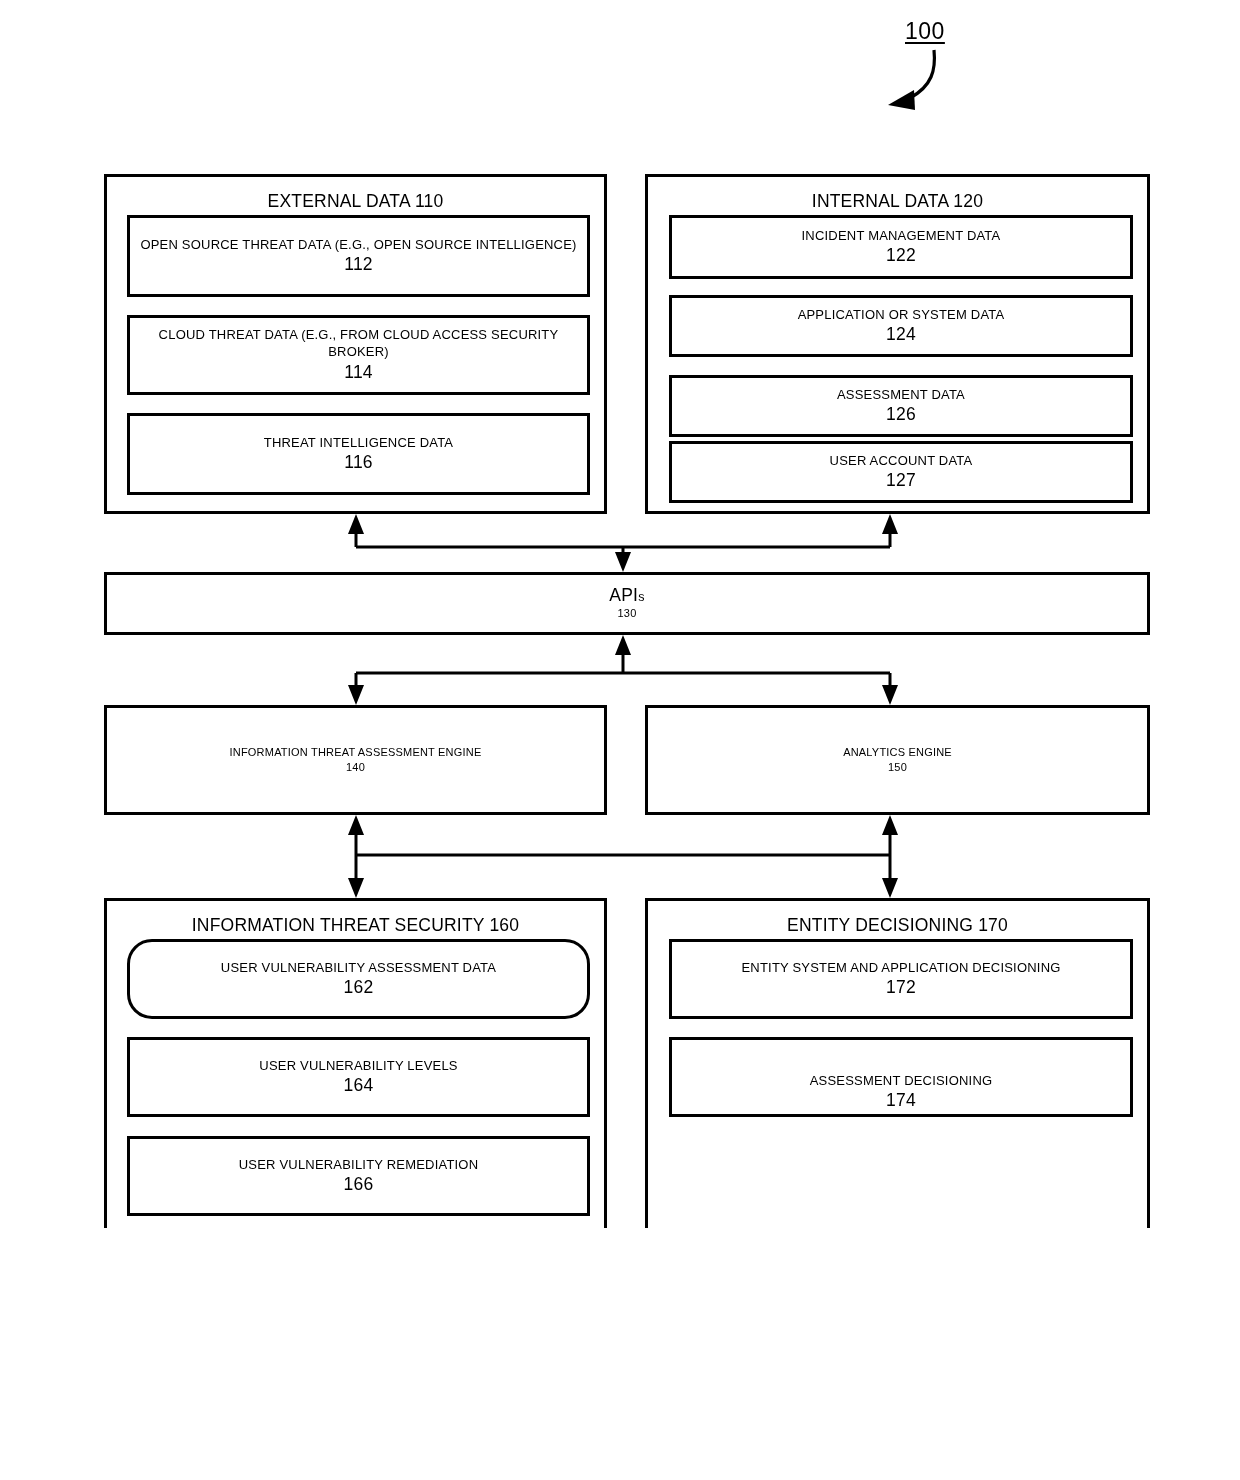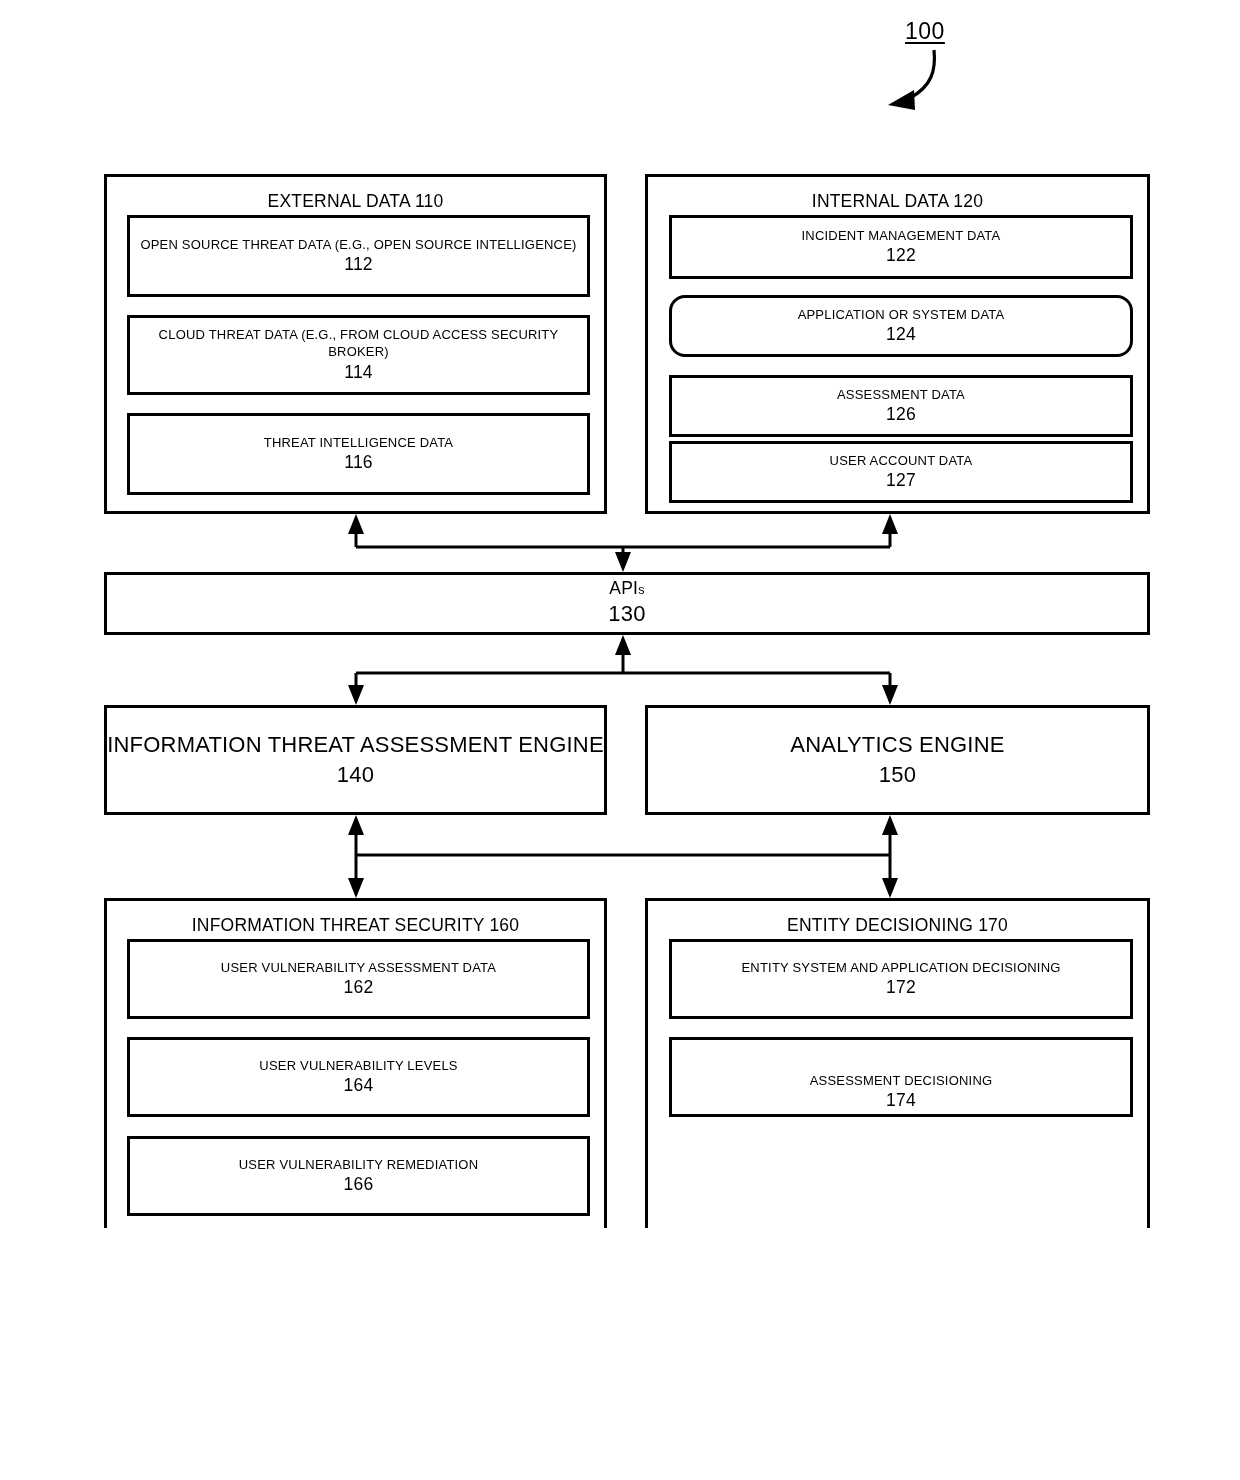--- a/index.html
+++ b/index.html
@@ -86,21 +86,21 @@
     background: #fff;
     box-sizing: border-box;
     display: flex;
     flex-direction: column;
     align-items: center;
     justify-content: center;
     text-align: center;
   }
   .fbox .lbl,
   .fbox .num {
-    font-size: 22px;
+    font-size: 11px;
     line-height: 1.38;
     letter-spacing: 0.2px;
   }
   .apis-label {
     font-size: 17.5px;
     letter-spacing: 0.2px;
   }
   .apis-label .sub {
     font-size: 12.5px;
     vertical-align: baseline;
@@ -155,21 +155,21 @@
   </div>
 
   <div class="obox" style="left:645px; top:174px; width:505px; height:340px;padding-left:44px;">
     <div class="obox-title" style="top:14px;">INTERNAL DATA 120</div>
 
     <div class="ibox" style="left:21px; top:38px; width:464px; height:64px;">
       <div class="lbl">INCIDENT MANAGEMENT DATA</div>
       <div class="num">122</div>
     </div>
 
-    <div class="ibox" style="left:21px; top:118px; width:464px; height:62px;border-radius:16px;">
+    <div class="ibox" style="left:21px; top:118px; width:464px; height:62px;">
       <div class="lbl">APPLICATION OR SYSTEM DATA</div>
       <div class="num">124</div>
     </div>
 
     <div class="ibox" style="left:21px; top:198px; width:464px; height:62px;">
       <div class="lbl">ASSESSMENT DATA</div>
       <div class="num">126</div>
     </div>
 
     <div class="ibox" style="left:21px; top:264px; width:464px; height:62px;">
@@ -232,21 +232,21 @@
     <line x1="890" y1="828" x2="890" y2="884" stroke="#000" stroke-width="3"></line>
     <polygon points="890,815 882,835 898,835" fill="#000"></polygon>
     <polygon points="890,898 882,878 898,878" fill="#000"></polygon>
 
     <line x1="356" y1="855" x2="890" y2="855" stroke="#000" stroke-width="3"></line>
   </svg>
 
   <div class="obox" style="left:104px; top:898px; width:503px; height:339px;">
     <div class="obox-title" style="top:14px;">INFORMATION THREAT SECURITY 160</div>
 
-    <div class="ibox" style="left:20px; top:38px; width:463px; height:80px;">
+    <div class="ibox" style="left:20px; top:38px; width:463px; height:80px;border-radius:25px;">
       <div class="lbl">USER VULNERABILITY ASSESSMENT DATA</div>
       <div class="num">162</div>
     </div>
 
     <div class="ibox" style="left:20px; top:136px; width:463px; height:80px;">
       <div class="lbl">USER VULNERABILITY LEVELS</div>
       <div class="num">164</div>
     </div>
 
     <div class="ibox" style="left:20px; top:235px; width:463px; height:80px;">

